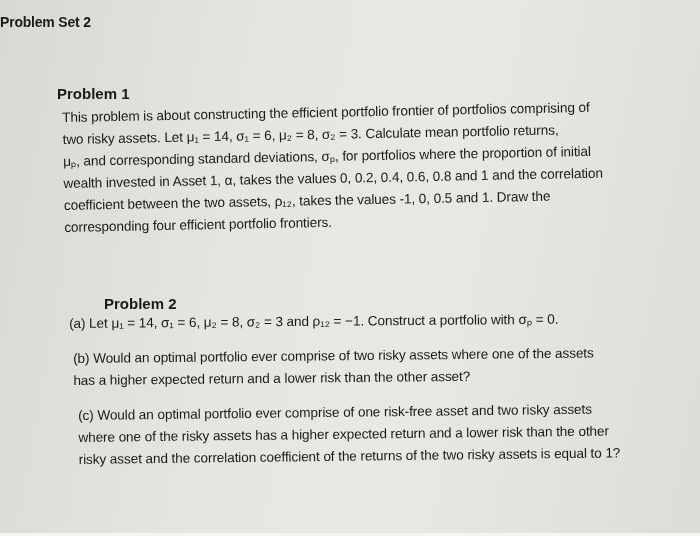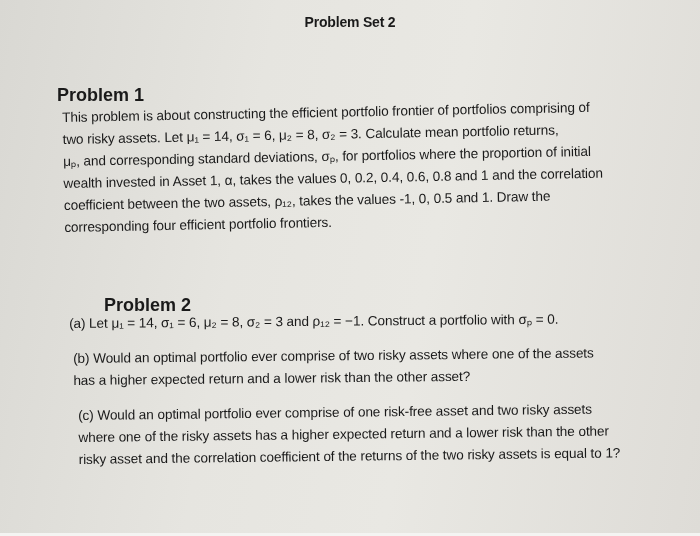--- a/index.html
+++ b/index.html
@@ -5,25 +5,25 @@
   html, body { margin: 0; padding: 0; }
   body {
     width: 700px; height: 536px; overflow: hidden;
     background: linear-gradient(100deg, #d9d8d3 0%, #e6e5e0 35%, #e9e8e3 60%, #dedcd7 100%);
     font-family: "Liberation Sans", sans-serif;
     color: #1a1a1a;
     position: relative;
   }
   .page { position: absolute; inset: 0; }
   .title {
-    position: absolute; top: 14px; left: 0; width: 700px; text-align: center;
+    position: absolute; top: 14px; left: 0; width: 700px; 
     font-weight: bold; font-size: 14px; letter-spacing: -0.2px;
   }
   .h {
-    position: absolute; font-weight: bold; font-size: 18px;
+    position: absolute; font-weight: bold; font-size: 15px;
   }
   .para {
     position: absolute; font-size: 13.6px; line-height: 22px; letter-spacing: -0.1px;
   }
   .line { display: block; white-space: nowrap; }
   .p1-head { top: 85px; left: 57px; }
   .p1-body { top: 107px; left: 62px; transform: rotate(-1.1deg); transform-origin: left top; }
   .p2-head { top: 295px; left: 68px; padding-left: 36px; }
   .p2-a { top: 313px; left: 69px; transform: rotate(-0.5deg); transform-origin: left top; }
   .p2-b { top: 348px; left: 73px; transform: rotate(-0.6deg); transform-origin: left top; }

